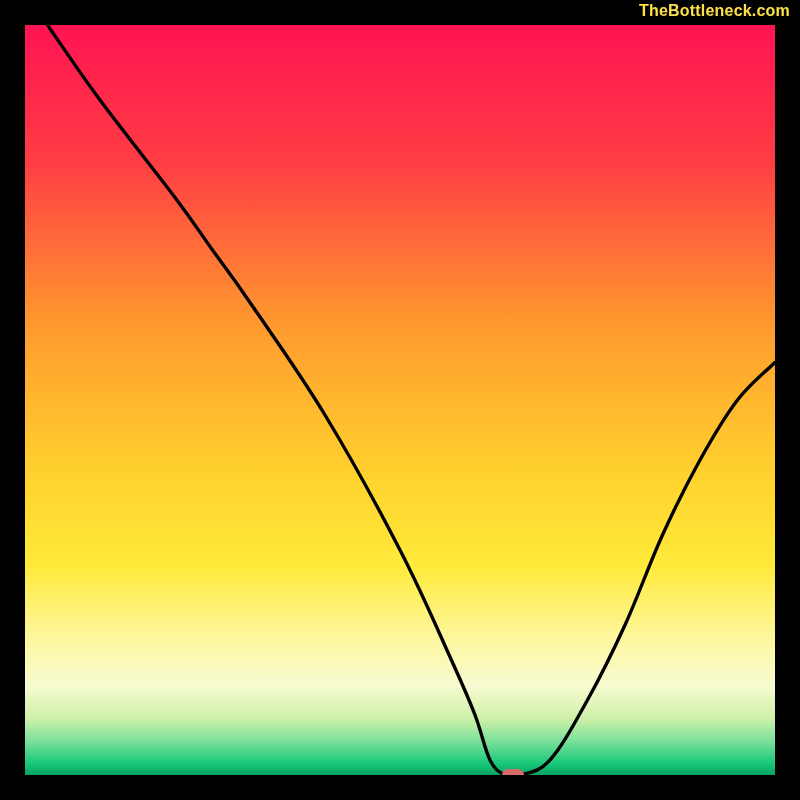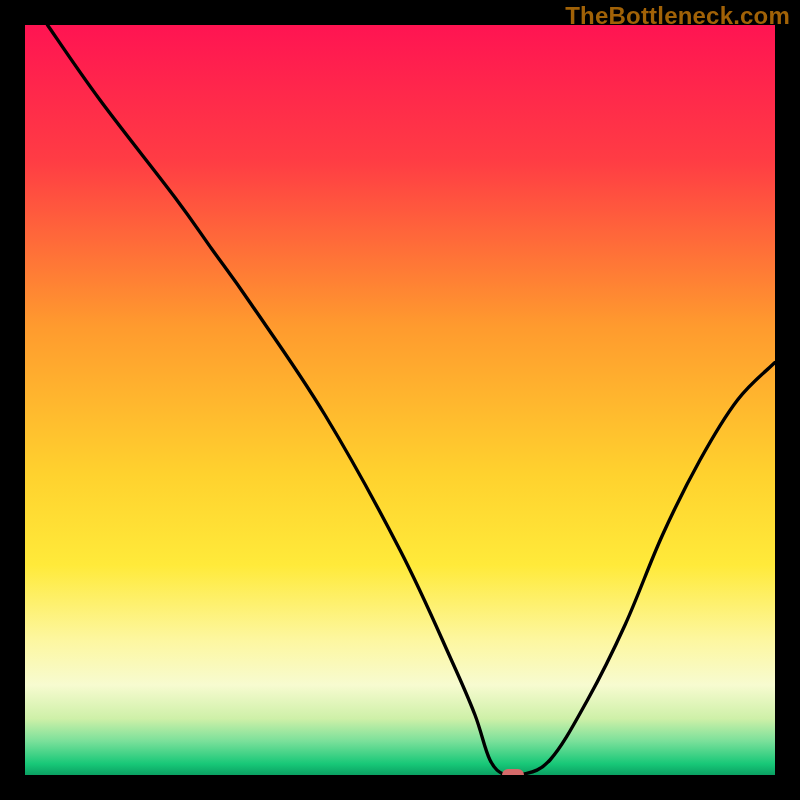--- a/index.html
+++ b/index.html
@@ -14,22 +14,22 @@
   .frame {
     position: relative;
     width: 800px;
     height: 800px;
     background: #000;
   }
   .watermark {
     position: absolute;
     top: 2px;
     right: 10px;
-    color: #a16207;
-    font-size: 24px;
+    color: #fde047;
+    font-size: 16px;
     font-weight: bold;
     z-index: 10;
     letter-spacing: 0.2px;
   }
   .plot {
     position: absolute;
     left: 25px;
     top: 25px;
     width: 750px;
     height: 750px;

